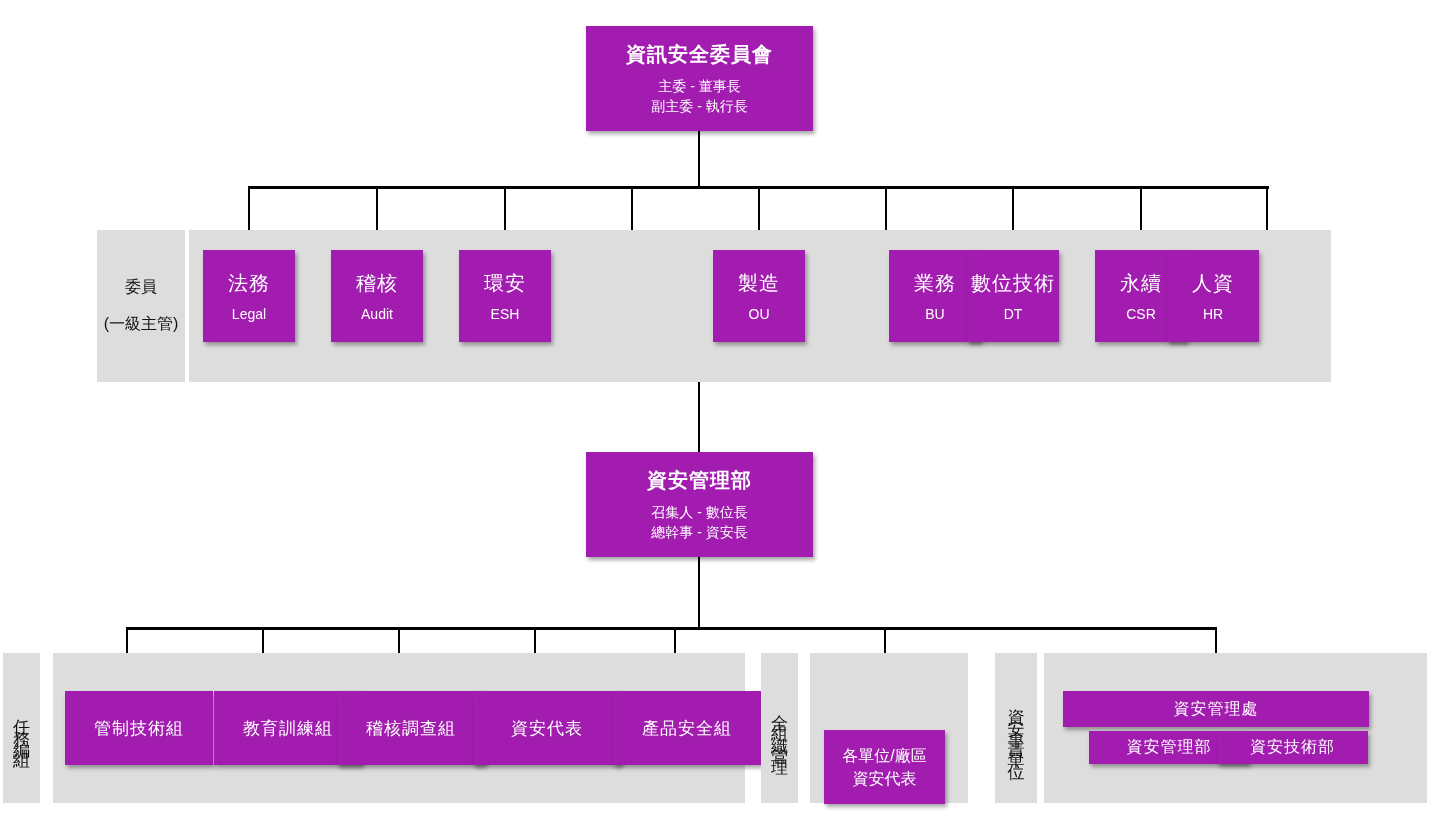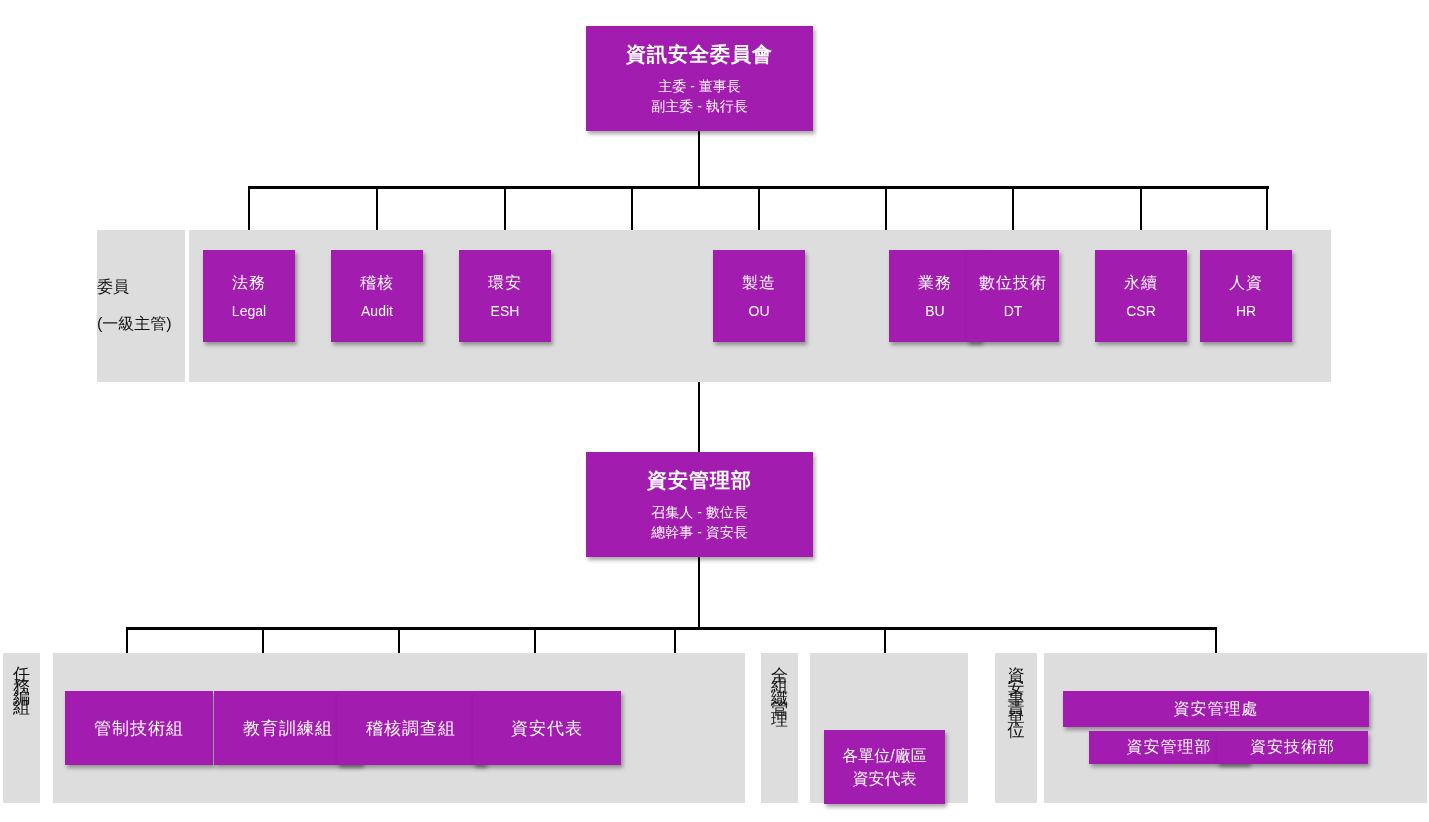--- a/index.html
+++ b/index.html
@@ -6,30 +6,30 @@
   body{font-family:"Liberation Sans","DejaVu Sans",sans-serif;}
   .canvas{position:relative;width:1429px;height:822px;background:#ffffff;overflow:hidden;}
 
   
   .line{position:absolute;background:#000000;}
   .vline{width:2px;}
   .hline{height:3px;}
 
   
   .band{position:absolute;background:#dddddd;}
-  .side-label{position:absolute;background:#dddddd;display:flex;align-items:flex-start;justify-content:center;color:#111111;}
+  .side-label{position:absolute;background:#dddddd;display:flex;align-items:center;justify-content:center;color:#111111;}
   .vertical-text{writing-mode:vertical-rl;text-orientation:upright;letter-spacing:11px;font-size:17px;line-height:1;}
 
   
   .node{position:absolute;background:#a21caf;color:#ffffff;display:flex;flex-direction:column;align-items:center;justify-content:center;text-align:center;box-shadow:2px 3px 4px rgba(0,0,0,0.35);}
   .node-title{font-size:20px;font-weight:bold;letter-spacing:1px;}
   .node-sub{font-size:14px;line-height:1.45;margin-top:8px;}
 
   .member{top:250px;width:92px;height:92px;}
-  .member-zh{font-size:16px;letter-spacing:1px;white-space:nowrap;}
+  .member-zh{font-size:20px;letter-spacing:1px;white-space:nowrap;}
   .member-en{font-size:14px;margin-top:9px;}
 
   .task{top:691px;width:148px;height:74px;font-size:17px;letter-spacing:1px;}
   .rep{left:824px;top:691px;width:121px;height:74px;font-size:16px;line-height:1.45;margin-top:39px;}
   .office{left:1063px;top:691px;width:306px;height:36px;font-size:16px;letter-spacing:1px;}
   .dept{top:731px;height:33px;font-size:16px;letter-spacing:1px;}
 
   .committee{left:586px;top:26px;width:227px;height:105px;}
   .exec{left:586px;top:452px;width:227px;height:105px;}
 
@@ -90,21 +90,21 @@
     <div class="member-en">BU</div>
   </div>
   <div class="node member" style="left:967px">
     <div class="member-zh">數位技術</div>
     <div class="member-en">DT</div>
   </div>
   <div class="node member" style="left:1095px">
     <div class="member-zh">永續</div>
     <div class="member-en">CSR</div>
   </div>
-  <div class="node member" style="left:1200px">
+  <div class="node member" style="left:1167px">
     <div class="member-zh">人資</div>
     <div class="member-en">HR</div>
   </div>
 
   <div class="node committee">
     <div class="node-title">資訊安全委員會</div>
     <div class="node-sub">
       <div>主委 - 董事長</div>
       <div>副主委 - 執行長</div>
     </div>
@@ -127,20 +127,23 @@
   </div>
   <div class="node task" style="left:214px">
     <span>教育訓練組</span>
   </div>
   <div class="node task" style="left:337px">
     <span>稽核調查組</span>
   </div>
   <div class="node task" style="left:473px">
     <span>資安代表</span>
   </div>
+  <div class="node task" style="left:613px">
+    <span>產品安全組</span>
+  </div>
 
   <div class="band" style="left:810px;top:653px;width:158px;height:150px"></div>
   <div class="side-label" style="left:761px;top:653px;width:37px;height:150px">
     <span class="vertical-text">全組織管理</span>
   </div>
   <div class="node rep">
     <div>各單位/廠區</div>
     <div>資安代表</div>
   </div>
 

